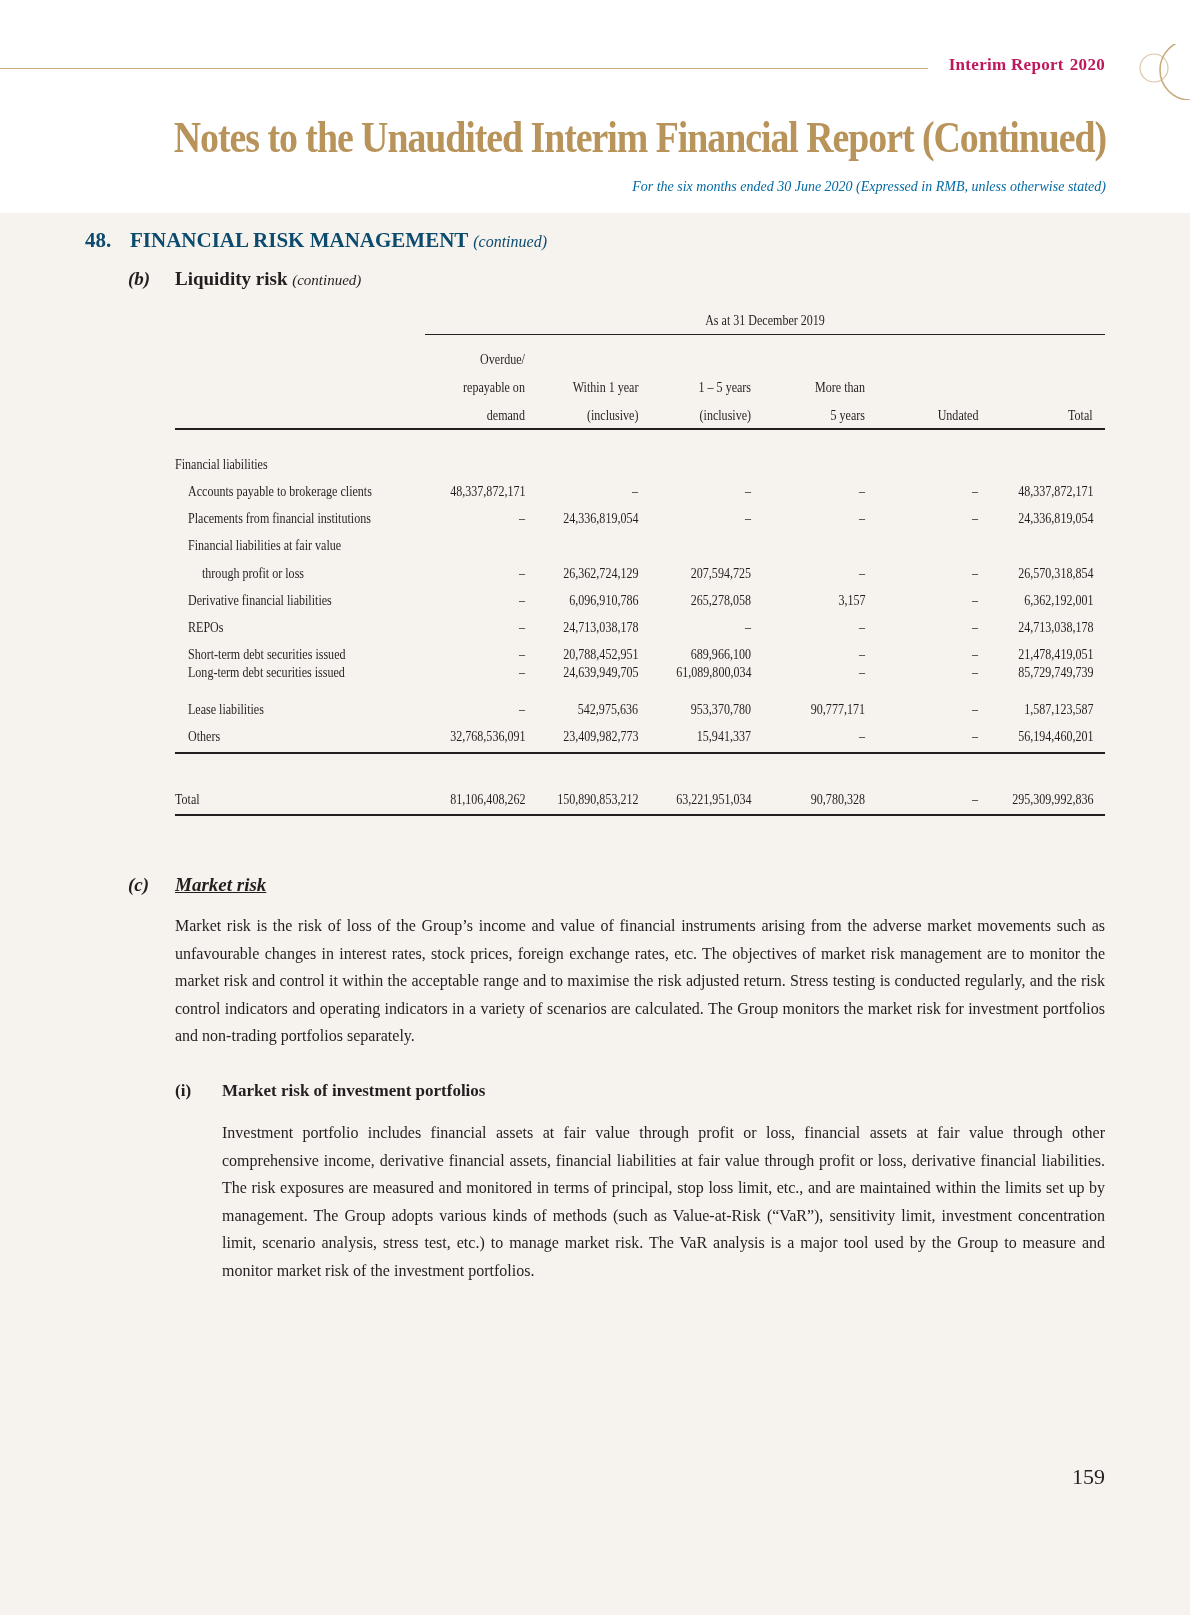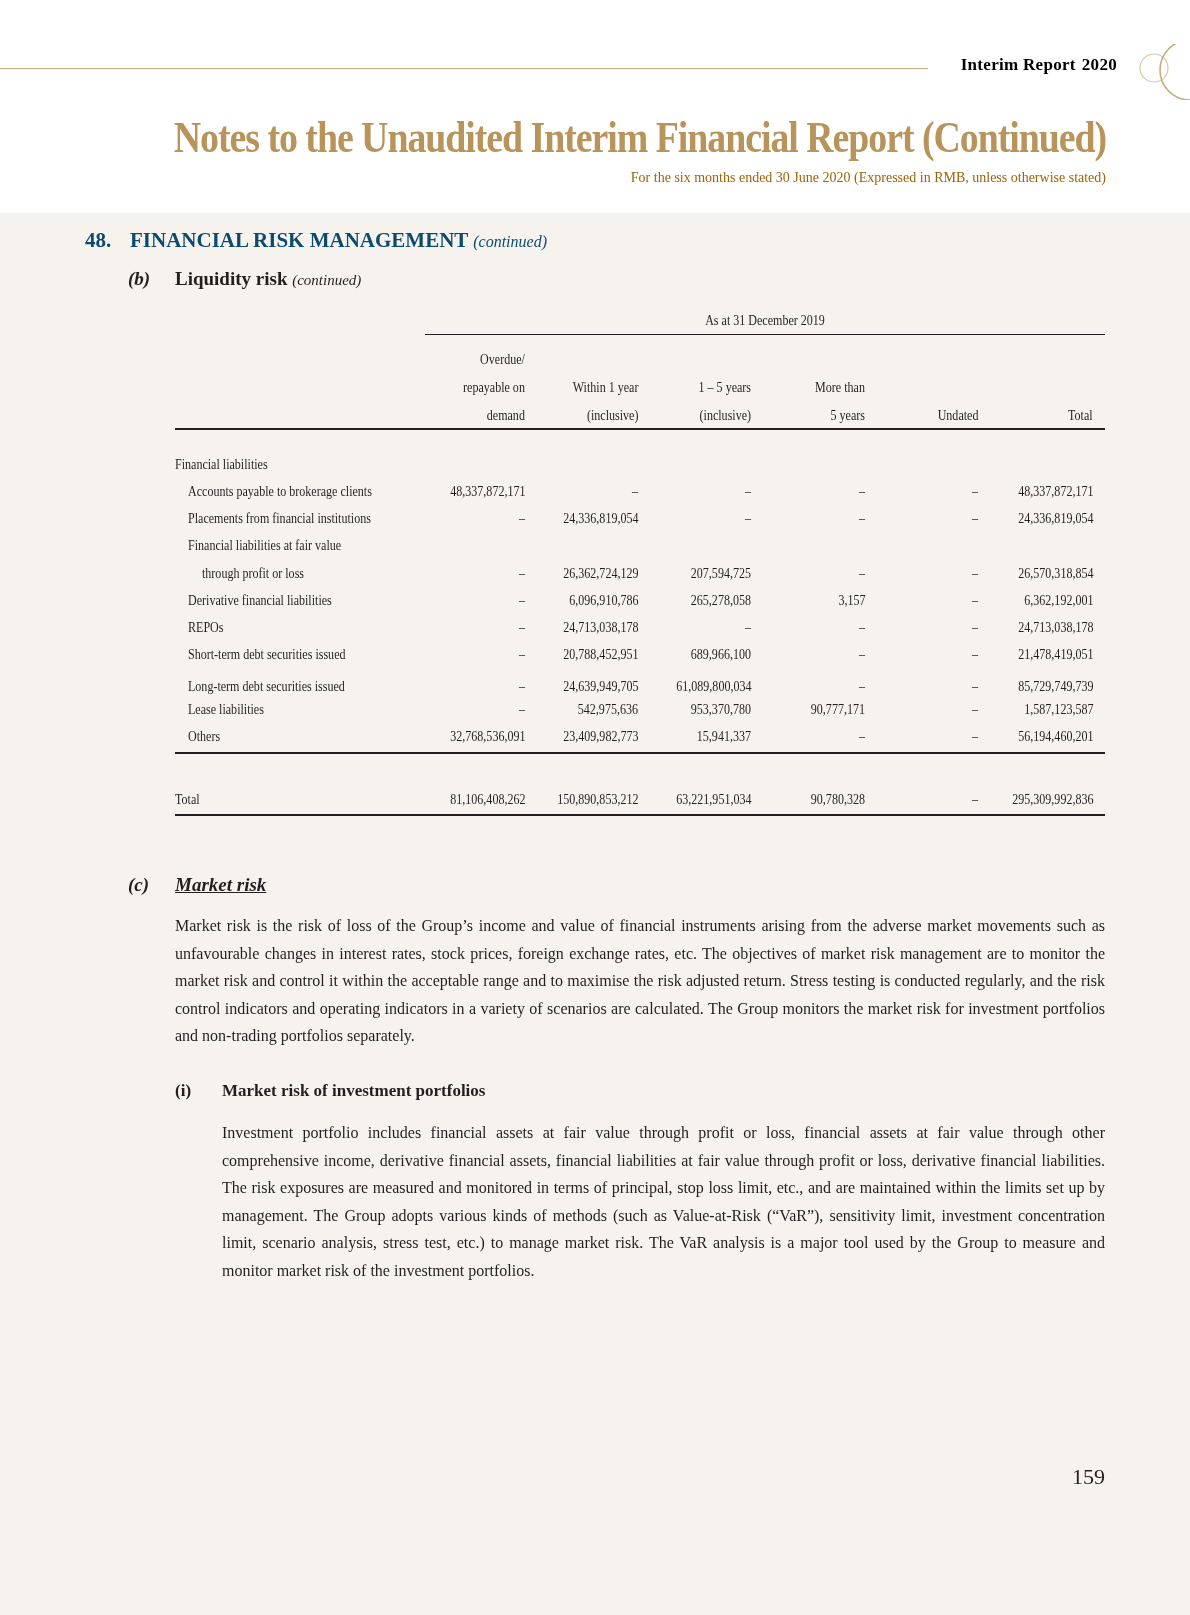--- a/index.html
+++ b/index.html
@@ -11,36 +11,36 @@
   }
   .top-band {
     position: absolute; left: 0; top: 0; width: 1190px; height: 213px;
     background: #ffffff;
   }
   .header-rule {
     position: absolute; left: 0; top: 68px; width: 928px; height: 1px;
     background: #c9ab7c;
   }
   .report-label {
-    position: absolute; right: 73px; top: 55px;
-    font-size: 17px; font-weight: bold; color: #000000; letter-spacing: 0.3px;
+    position: absolute; right: 85px; top: 55px;
+    font-size: 17px; font-weight: bold; color: #be185d; letter-spacing: 0.3px;
   }
   .report-label .yr { margin-left: 6px; }
   .deco {
     position: absolute; left: 1138px; top: 44px; width: 80px; height: 56px;
   }
   .page-title {
     position: absolute; right: 84px; top: 112px;
     font-size: 44px; font-weight: bold; color: #b8935a;
     letter-spacing: -1.2px; white-space: nowrap;
     transform: scaleX(0.86); transform-origin: right center;
   }
   .subtitle {
-    position: absolute; right: 84px; top: 170px;
-    font-size: 14px; color: #a16207; white-space: nowrap;
+    position: absolute; right: 84px; top: 179px;
+    font-size: 14px; font-style: italic; color: #0369a1; white-space: nowrap;
   }
   .section-title {
     position: absolute; left: 85px; top: 228px;
     font-size: 21px; font-weight: bold; color: #0c4a6e; white-space: nowrap;
   }
   .section-title .num { display: inline-block; width: 45px; }
   .section-title .cont { font-weight: normal; font-style: italic; font-size: 16px; }
   .sub-title {
     position: absolute; left: 128px; top: 268px;
     font-size: 19px; white-space: nowrap;
@@ -224,21 +224,21 @@
     </div>
     <div class="row" style="top: 343.2px;">
       <span class="lbl indent1">Short-term debt securities issued</span>
       <span class="cell c0">–</span>
       <span class="cell c1">20,788,452,951</span>
       <span class="cell c2">689,966,100</span>
       <span class="cell c3">–</span>
       <span class="cell c4">–</span>
       <span class="cell c5">21,478,419,051</span>
     </div>
-    <div class="row" style="top: 375px;">
+    <div class="row" style="top: 361px;">
       <span class="lbl indent1">Long-term debt securities issued</span>
       <span class="cell c0">–</span>
       <span class="cell c1">24,639,949,705</span>
       <span class="cell c2">61,089,800,034</span>
       <span class="cell c3">–</span>
       <span class="cell c4">–</span>
       <span class="cell c5">85,729,749,739</span>
     </div>
     <div class="row" style="top: 397.6px;">
       <span class="lbl indent1">Lease liabilities</span>

